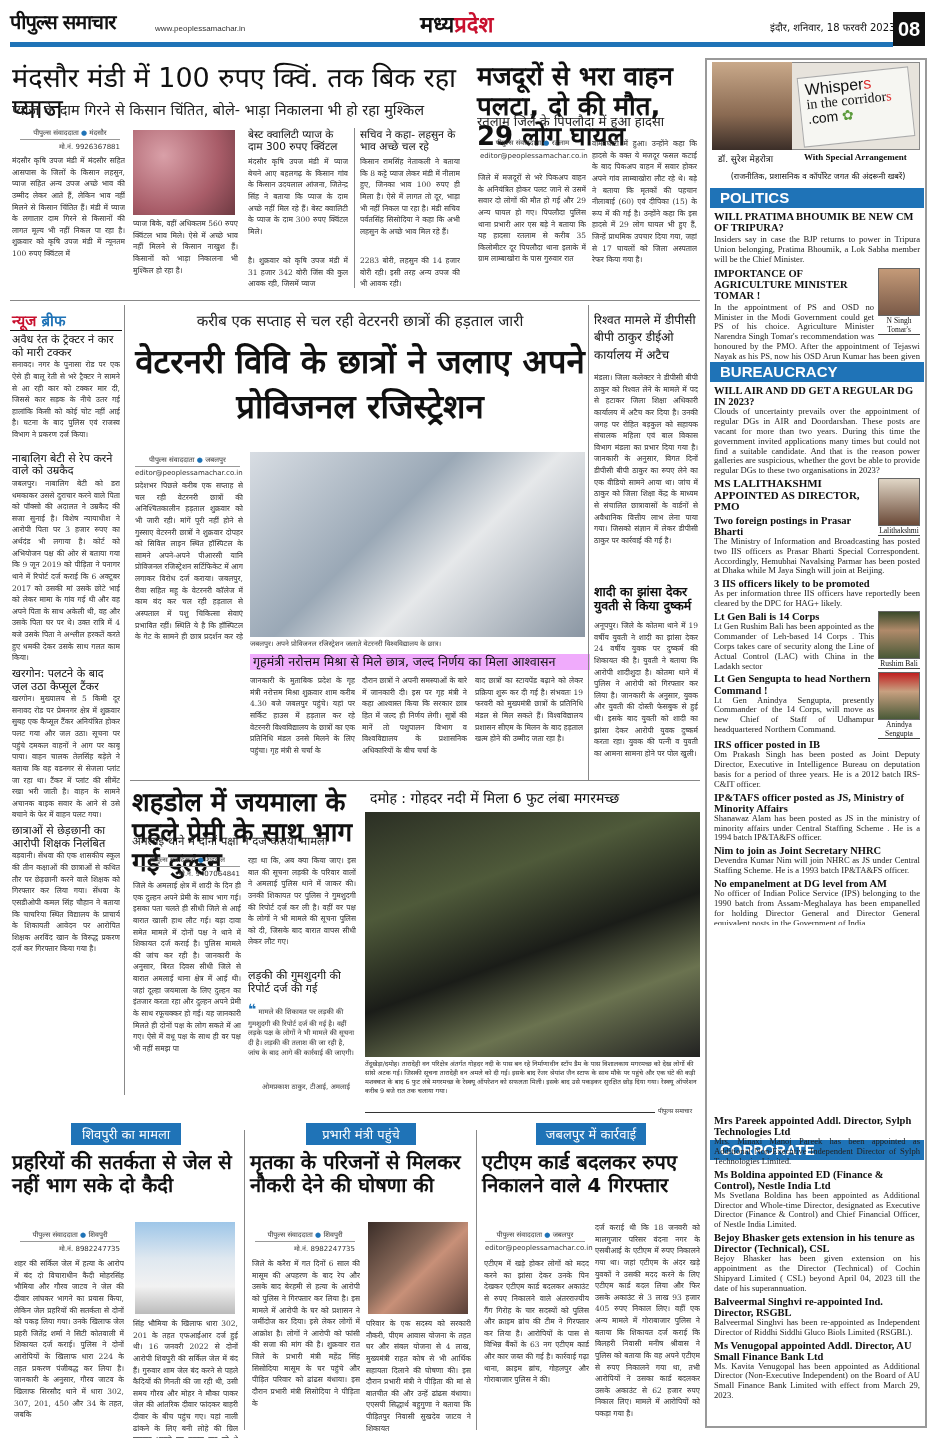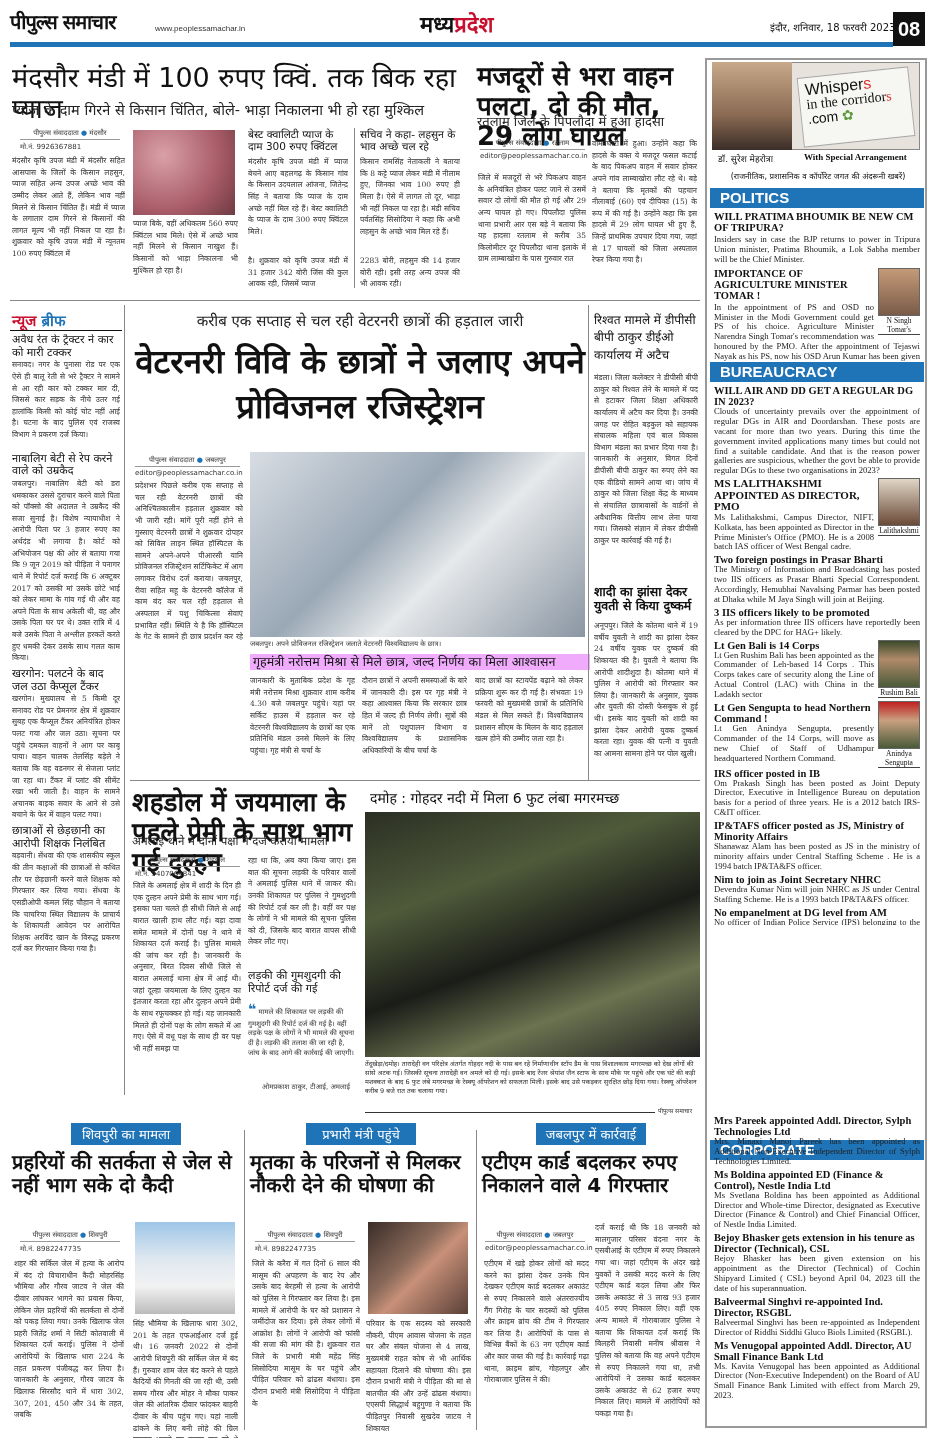--- a/index.html
+++ b/index.html
@@ -10,21 +10,21 @@
 .site{left:155px;top:24px;font-size:8px;color:#333;font-family:"Liberation Sans",sans-serif}
 .section-title{left:420px;top:8px;font-size:22px;font-weight:bold}
 .section-title .red{color:#c8102e}
 .dateline{left:770px;top:20px;font-size:10px}
 .pagenum{left:893px;top:12px;width:32px;height:34px;background:#111;color:#fff;font-size:20px;font-weight:bold;text-align:center;line-height:34px;font-family:"Liberation Sans",sans-serif}
 .blueline{left:10px;top:42px;width:883px;height:5px;background:#1f73b7}
 .headline{font-weight:bold;line-height:1.15;color:#111}
 .sub{color:#222;line-height:1.2}
 .byline{font-size:7px;color:#333;border-bottom:1px solid #999;padding-bottom:2px;text-align:center}
 .byline .b{color:#1f73b7}
-.phone{font-size:7px;color:#333;text-align:left;margin-top:2px}
+.phone{font-size:7px;color:#333;text-align:right;margin-top:2px}
 .body{font-size:7.5px;line-height:1.55;color:#333;text-align:justify;font-family:"DejaVu Serif",serif}
 .photo{background:#777}
 .onion{background:radial-gradient(circle at 30% 30%,#d9a0a8,#a85c68 60%,#6e3a42)}
 .vet{background:linear-gradient(135deg,#d8dde3,#9aa8b6 40%,#e6e8ea 60%,#8a96a3)}
 .croc{background:linear-gradient(160deg,#2b2f24,#4f5a3a 30%,#1a1c18 55%,#6b7350 75%,#222)}
 .jail{background:linear-gradient(180deg,#9ec6e8,#dfe8f0 40%,#f2f2f2 70%,#bbb)}
 .crowd{background:linear-gradient(135deg,#3a2d28,#8a6a5a 40%,#c89078 55%,#5a4038)}
 .vline{background:#888;width:1px}
 .hline{background:#888;height:1px}
 .redtag{color:#c8102e;font-weight:bold}
@@ -187,42 +187,41 @@
   <div style="font-family:'Liberation Serif',serif;font-size:14px;"><span>in the corridor</span><span class="s">s</span></div>
   <div style="font-size:14px;"><span>.com</span> <span style="color:#5a9a3a;">✿</span></div>
 </div>
 <div class="abs" style="left:718px;top:152px;font-size:9px;">डॉ. सुरेश मेहरोत्रा</div>
 <div class="abs" style="left:804px;top:152px;font-size:9px;font-weight:bold;font-family:'Liberation Serif',serif;">With Special Arrangement</div>
 <div class="abs" style="left:712px;top:170px;width:212px;font-size:8px;text-align:center;">(राजनीतिक, प्रशासनिक व कॉर्पोरेट जगत की अंदरूनी खबरें)</div>
 
 <div class="abs secbar" style="top:188px;">POLITICS</div>
 <div class="abs" style="left:714px;top:211px;width:206px;">
   <div class="wh">WILL PRATIMA BHOUMIK BE NEW CM OF TRIPURA?</div>
-  <div class="wp" style="margin-top:2px;">Insiders say in case the BJP returns to power in Tripura Union minister, Pratima Bhoumik, a Lok Sabha member will be the Chief Minister.</div>
+  <div class="wp" style="margin-top:2px;">Insiders say in case the BJP returns to power in Tripura Union belonging, Pratima Bhoumik, a Lok Sabha member will be the Chief Minister.</div>
   <div style="position:relative;margin-top:3px;">
     <div style="float:right;width:42px;margin-left:4px;">
       <div class="pic" style="height:48px;"></div>
       <div class="cap">N Singh Tomar's</div>
     </div>
     <div class="wh">IMPORTANCE OF AGRICULTURE MINISTER TOMAR !</div>
     <div class="wp" style="margin-top:2px;">In the appointment of PS and OSD no Minister in the Modi Government could get PS of his choice. Agriculture Minister Narendra Singh Tomar's recommendation was honoured by the PMO. After the appointment of Tejaswi Nayak as his PS, now his OSD Arun Kumar has been given extension till 2024.</div>
   </div>
 </div>
 
 <div class="abs secbar" style="top:362px;">BUREAUCRACY</div>
 <div class="abs" style="left:714px;top:385px;width:206px;height:540px;overflow:hidden;">
   <div class="wh">WILL AIR AND DD GET A REGULAR DG IN 2023?</div>
   <div class="wp">Clouds of uncertainty prevails over the appointment of regular DGs in AIR and Doordarshan. These posts are vacant for more than two years. During this time the government invited applications many times but could not find a suitable candidate. And that is the reason power galleries are suspicious, whether the govt be able to provide regular DGs to these two organisations in 2023?</div>
   <div style="margin-top:2px;">
     <div style="float:right;width:42px;margin-left:4px;">
       <div class="pic" style="height:48px;background:linear-gradient(180deg,#e0d6c6,#6b4a38);"></div>
       <div class="cap">Lalithakshmi</div>
     </div>
     <div class="wh" style="font-size:11px;">MS LALITHAKSHMI APPOINTED AS DIRECTOR, PMO</div>
-    <div class="wp">Ms Lalithakshmi, Campus Director, NIFT, Kolkata, has been appointed as Director in the Prime Minister's Office (PMO). He is a 2008 batch IAS officer of West Bengal cadre.</div>
   </div>
   <div class="wh" style="margin-top:2px;">Two foreign postings in Prasar Bharti</div>
   <div class="wp">The Ministry of Information and Broadcasting has posted two IIS officers as Prasar Bharti Special Correspondent. Accordingly, Hemubhai Navalsing Parmar has been posted at Dhaka while M Jaya Singh will join at Beijing.</div>
   <div class="wh" style="margin-top:2px;">3 IIS officers likely to be promoted</div>
   <div class="wp">As per information three IIS officers have reportedly been cleared by the DPC for HAG+ likely.</div>
   <div style="margin-top:2px;">
     <div style="float:right;width:42px;margin-left:4px;">
       <div class="pic" style="height:48px;background:linear-gradient(180deg,#3a4a2a,#b08a6a 40%,#4a5a38);"></div>
       <div class="cap">Rushim Bali</div>
       <div class="pic" style="height:48px;margin-top:3px;background:linear-gradient(180deg,#c02020,#c8a080 40%,#4a5a38);"></div>

